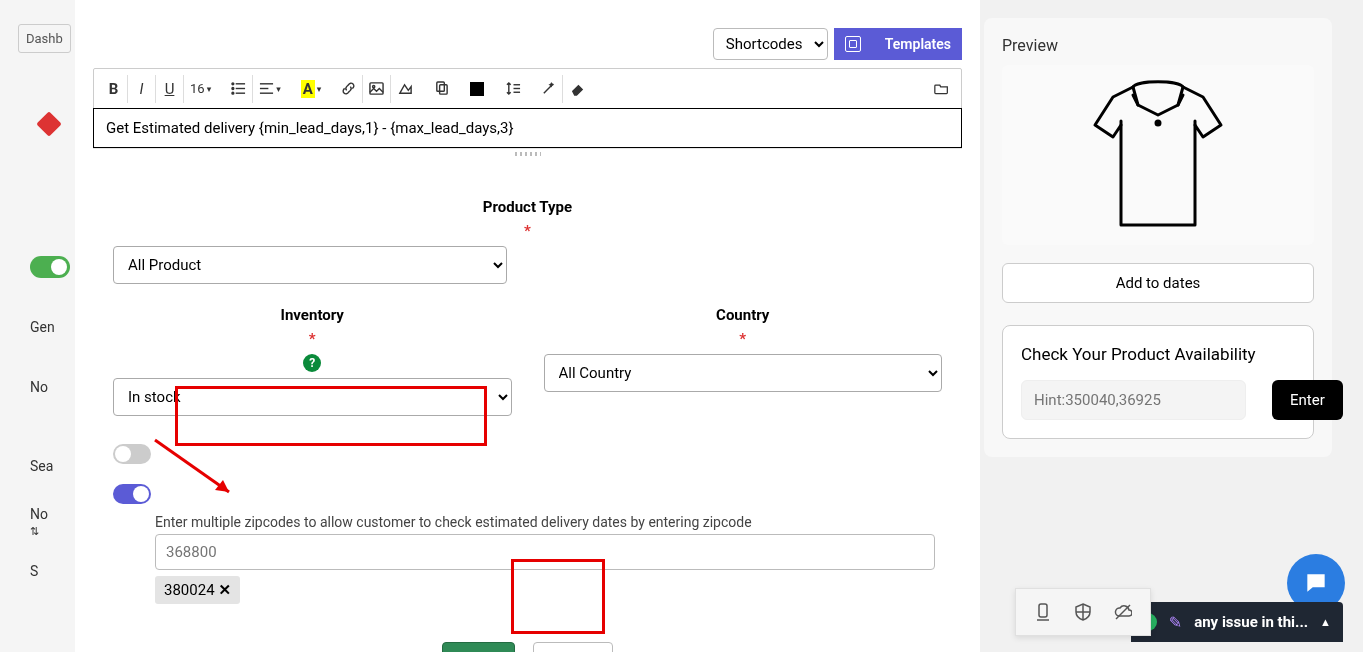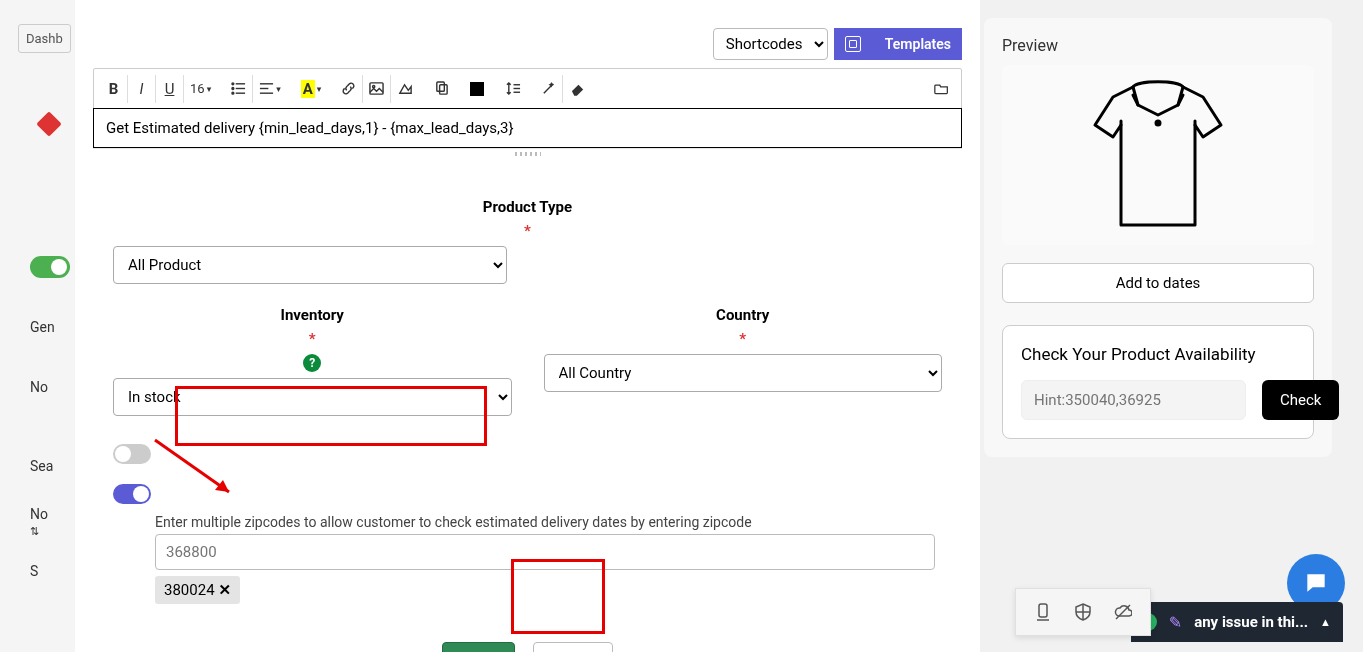--- a/index.html
+++ b/index.html
@@ -66,21 +66,21 @@
 .btn-add { background:#2f8a56; color:#fff; border:1px solid #236b42; border-radius:4px; padding:8px 22px; font-size:15px; cursor:pointer; }
 .btn-cancel { background:#fff; color:#555; border:1px solid #bbb; border-radius:4px; padding:8px 16px; font-size:15px; cursor:pointer; }
 
 .preview-panel { position:absolute; left:984px; top:18px; width:348px; background:#f8f8f8; border-radius:8px; padding:18px; }
 .pv-title { font-size:16px; color:#333; margin-bottom:10px; }
 .pv-card { background:#fafafa; border-radius:6px; padding:10px 0; margin-top:8px; }
 .shirt { display:block; margin:0 auto; }
 .add-cart { width:100%; border:1px solid #ccc; border-radius:6px; background:#fff; padding:10px 0; font-size:15px; margin-top:18px; cursor:pointer; }
 .avail-card { border:1px solid #ccc; border-radius:8px; padding:18px; margin-top:22px; background:#fff; }
 .avail-title { font-size:17px; margin-bottom:16px; }
-.avail-row { display:flex; gap:16px; }
+.avail-row { display:flex; gap:26px; }
 .avail-input { flex:1; height:40px; border:1px solid #eee; background:#f4f4f4; border-radius:6px; padding:0 12px; font-size:15px; color:#888; }
 .check-btn { background:#000; color:#fff; border:none; border-radius:6px; padding:0 18px; font-size:15px; cursor:pointer; }
 
 .widget-tray { position:absolute; right:20px; bottom:6px; display:flex; align-items:center; gap:0; }
 .tray-icons { display:flex; gap:22px; background:#f5f5f5; padding:14px 18px; border:1px solid #e0e0e0; box-shadow:0 2px 6px rgba(0,0,0,0.1); position:relative; top:-10px; }
 .tray-ic { width:18px; height:18px; stroke:#555; fill:none; stroke-width:1.5; }
 .bottom-bar { display:flex; align-items:center; background:#1f2733; color:#fff; height:40px; padding:0 12px 0 8px; gap:12px; border-radius:4px 4px 0 0; margin-left:-20px; }
 .ok-dot { width:18px; height:18px; border-radius:50%; background:#27ae60; display:flex; align-items:center; justify-content:center; color:#fff; font-size:11px; }
 .pen { color:#b388ff; font-size:16px; }
 .bb-text { font-weight:700; font-size:15px; }
@@ -293,21 +293,21 @@
         <line x1="112" y1="50" x2="112" y2="46"></line>
       </g>
     </svg>
   </div>
   <button class="add-cart">Add to dates</button>
 
   <div class="avail-card">
     <div class="avail-title">Check Your Product Availability</div>
     <div class="avail-row">
       <input class="avail-input" placeholder="Hint:350040,36925" style="">
-      <button class="check-btn">Check</button>
+      <button class="check-btn">Enter</button>
     </div>
   </div>
 </div>
 
 <div class="chat-bubble">
   <svg viewBox="0 0 24 24">
       <path d="M4 4h16v12H9l-5 4V4z"></path>
     </svg>
 </div>
 <div class="widget-tray">

